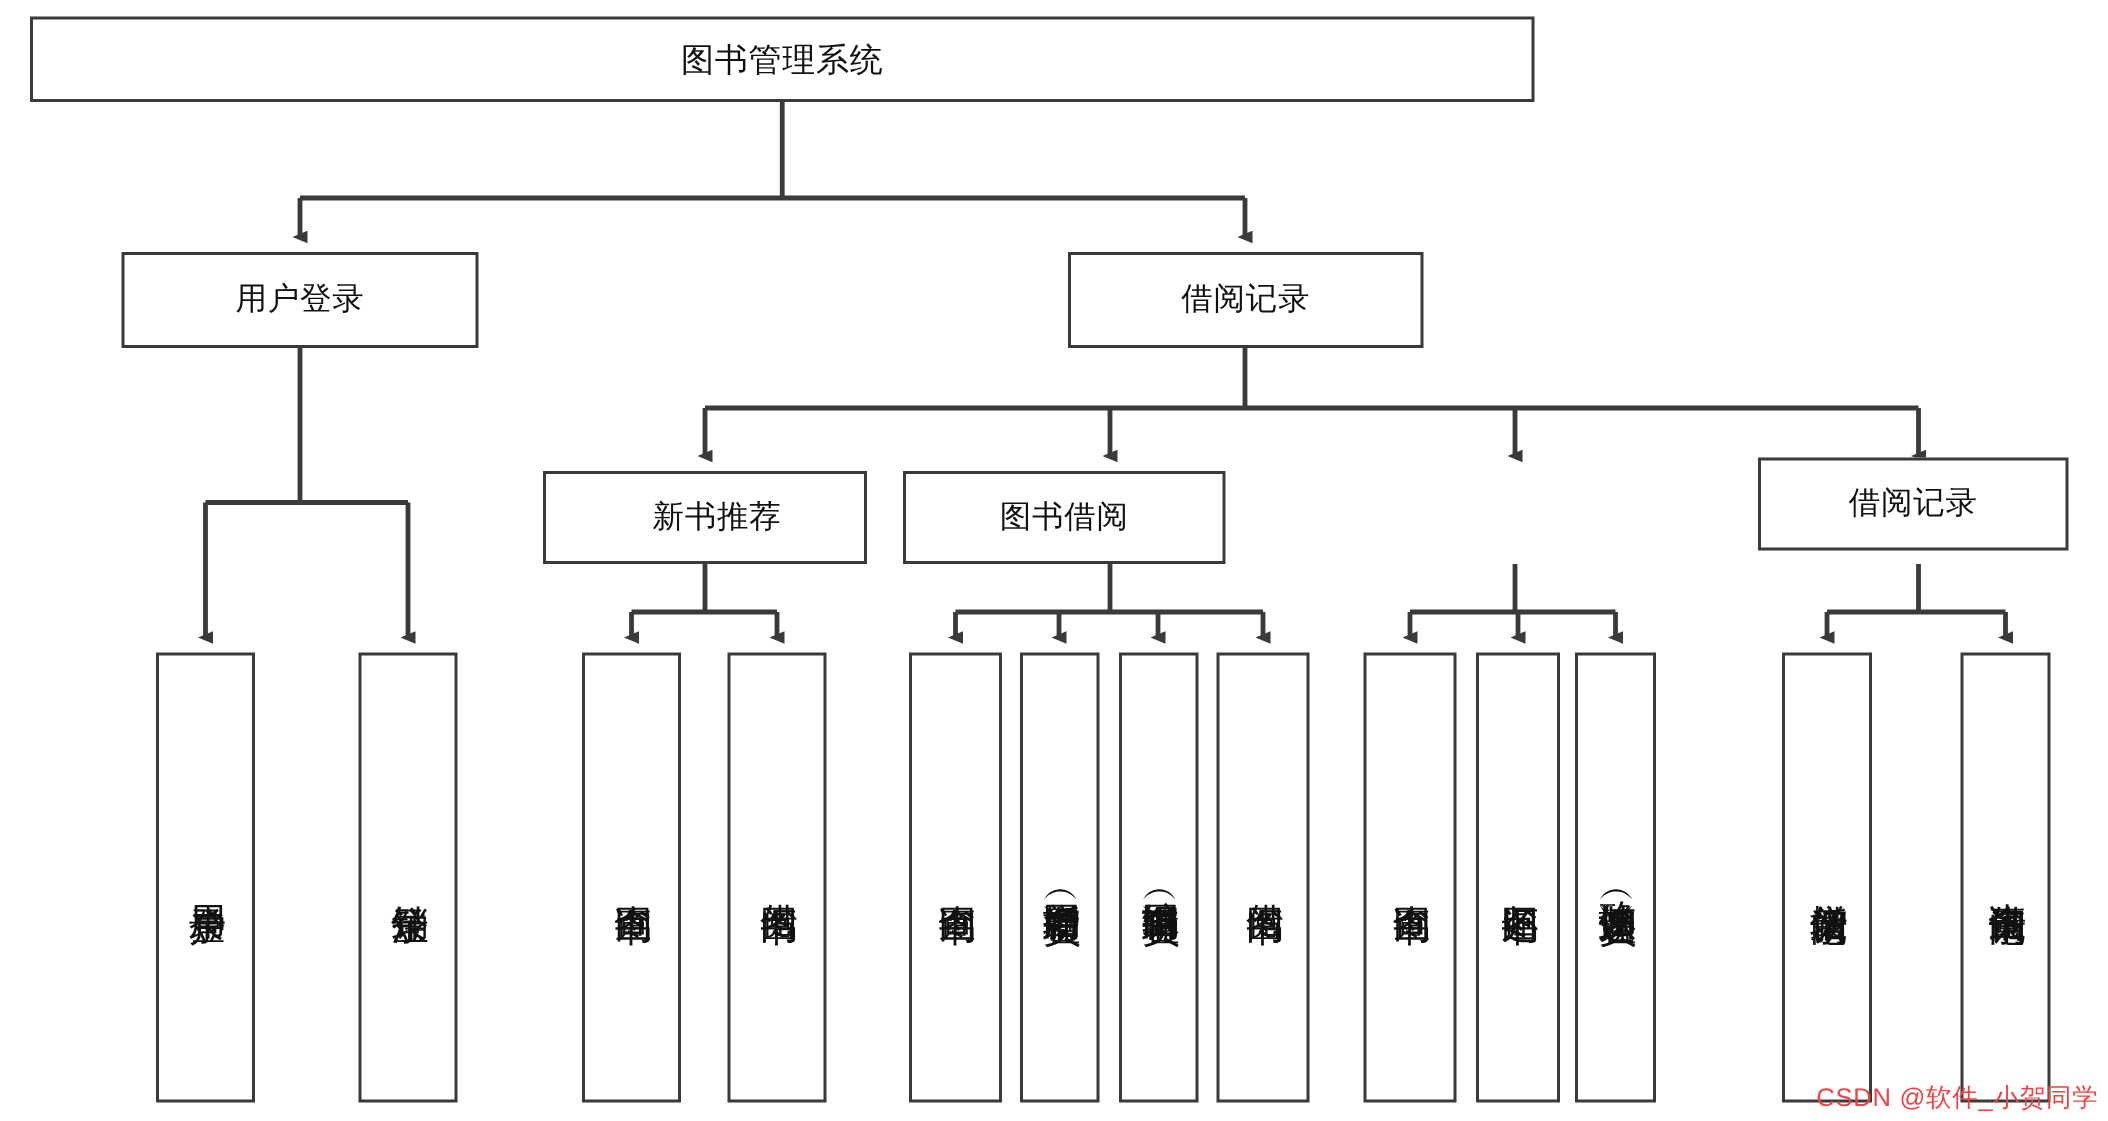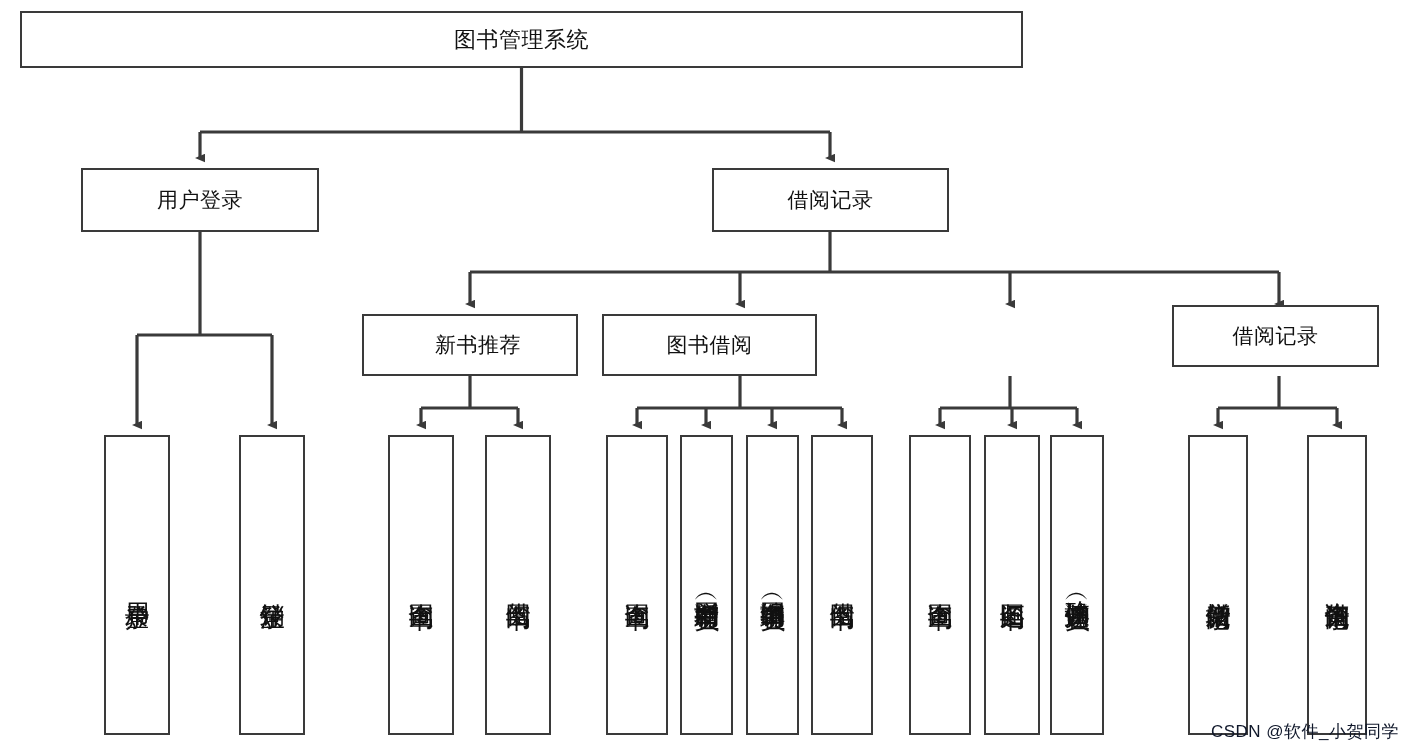--- a/index.html
+++ b/index.html
@@ -63,21 +63,21 @@
     font-size: 25px;
     line-height: 1.02;
     letter-spacing: 1px;
     max-height: 100%;
   }
   #watermark {
     position: absolute;
     right: 6px;
     bottom: 4px;
     font-size: 17px;
-    color: #0f172a;
+    color: #ef4444;
     z-index: 5;
     white-space: nowrap;
     letter-spacing: 0.5px;
     text-align: right;
   }
 </style>
 </head>
 <body>
 
 <div id="canvas">

